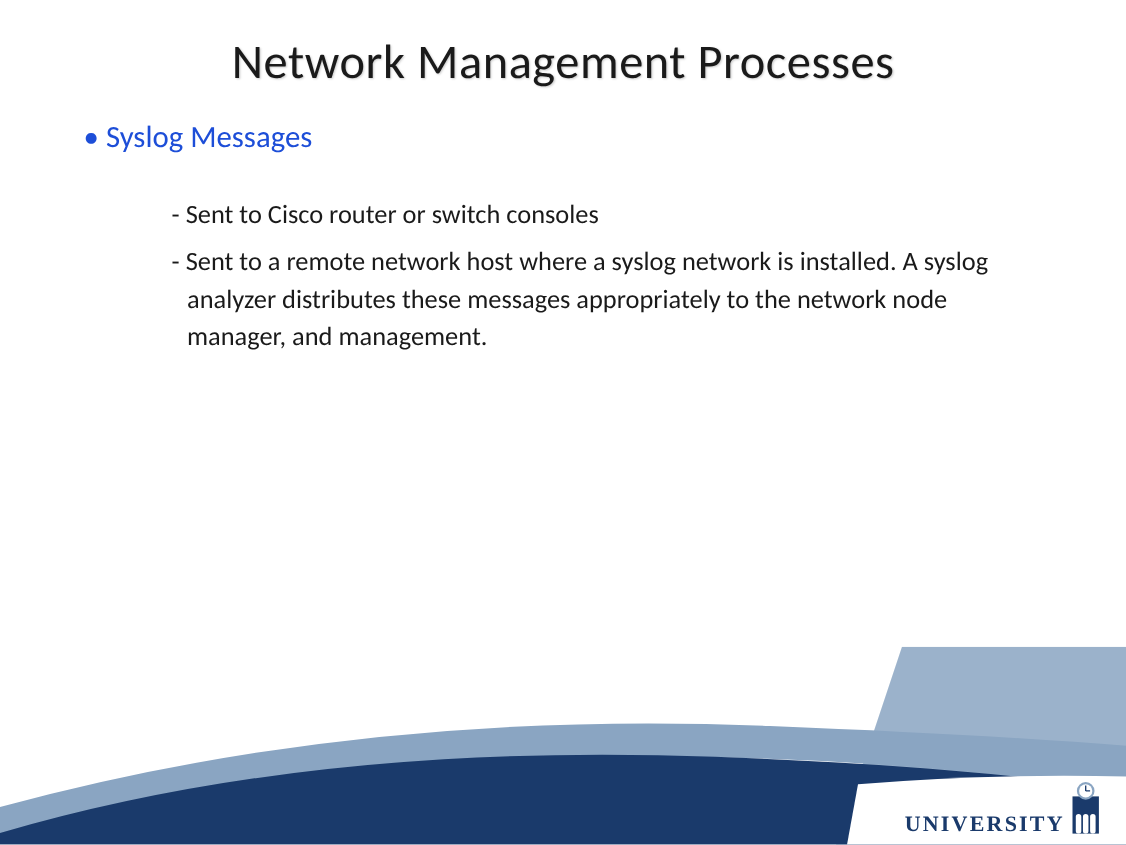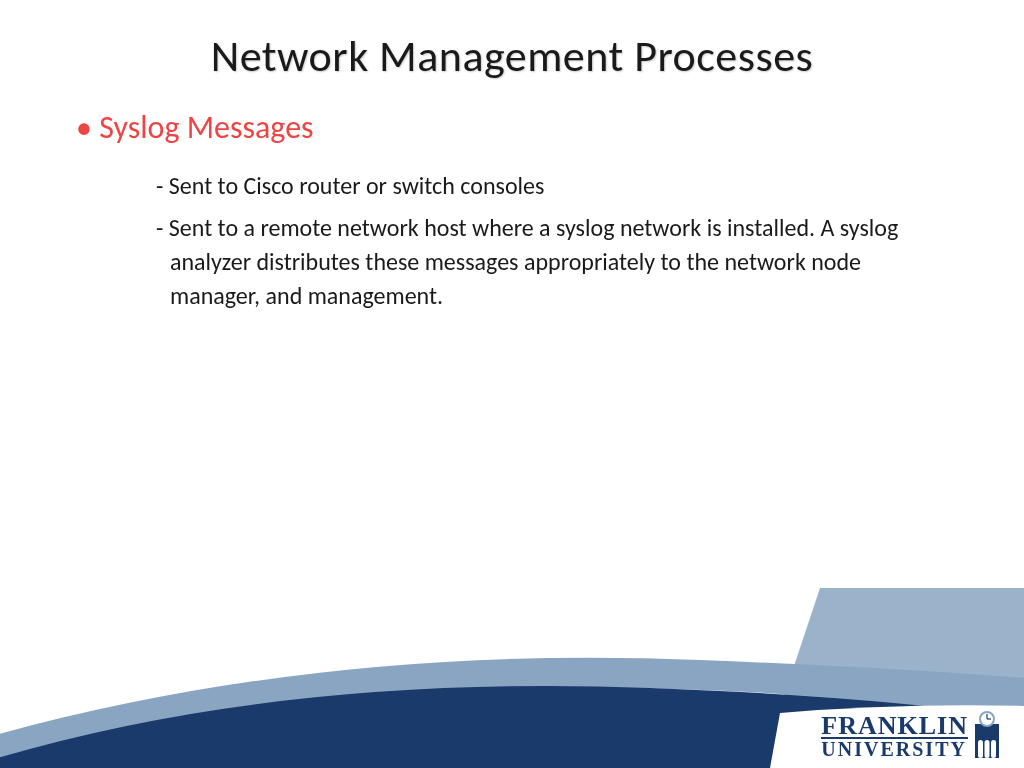--- a/index.html
+++ b/index.html
@@ -19,23 +19,23 @@
       padding-top: 29px;
       padding-bottom: 24px;
       text-shadow: 1px 1px 2px rgba(0,0,0,0.2);
       letter-spacing: 0.5px;
     }
     .content {
       padding-left: 76px;
       padding-right: 60px;
     }
     .bullet-main {
-      font-size: 32px;
-      color: #ef4444;
-      margin-bottom: 20px;
+      font-size: 28px;
+      color: #1d4ed8;
+      margin-bottom: 36px;
       line-height: 1.3;
     }
     .bullet-main::before {
       content: "• ";
       display: inline;
     }
     .sub-points {
       padding-left: 80px;
       padding-right: 30px;
     }
@@ -108,21 +108,20 @@
     <path d="M -50 160 Q 300 55, 700 72 Q 900 80, 1024 90 L 1024 130 Q 800 100, 600 100 Q 250 100, -50 185 Z" fill="#8aa5c2"></path>
 
     <path d="M -50 185 Q 250 85, 650 100 Q 870 108, 1024 130 L 1024 180 L -50 180 Z" fill="#1a3a6b"></path>
 
     <path d="M 780 125 Q 900 115, 1024 118 L 1024 180 L 770 180 Z" fill="#ffffff"></path>
   </svg>
 </div>
 
 <div class="logo-container">
   <div class="logo-text">
-    <span class="logo-franklin">FRANKLIN</span>
     <span class="logo-university">UNIVERSITY</span>
   </div>
   <svg width="30" height="48" viewBox="0 0 30 48">
     <rect x="3" y="14" width="24" height="34" fill="#1a3a6b"></rect>
     <rect x="6" y="30" width="5" height="18" rx="2.5" fill="#ffffff"></rect>
     <rect x="12.5" y="30" width="5" height="18" rx="2.5" fill="#ffffff"></rect>
     <rect x="19" y="30" width="5" height="18" rx="2.5" fill="#ffffff"></rect>
     <circle cx="15" cy="9" r="8" fill="#8aa5c2"></circle>
     <circle cx="15" cy="9" r="6" fill="#ffffff"></circle>
     <line x1="15" y1="9" x2="15" y2="4" stroke="#1a3a6b" stroke-width="1.2"></line>

